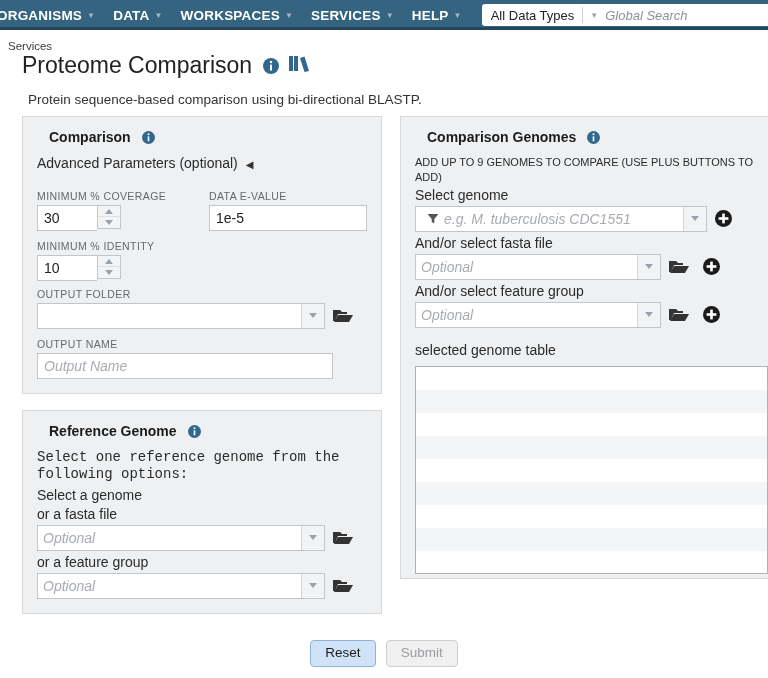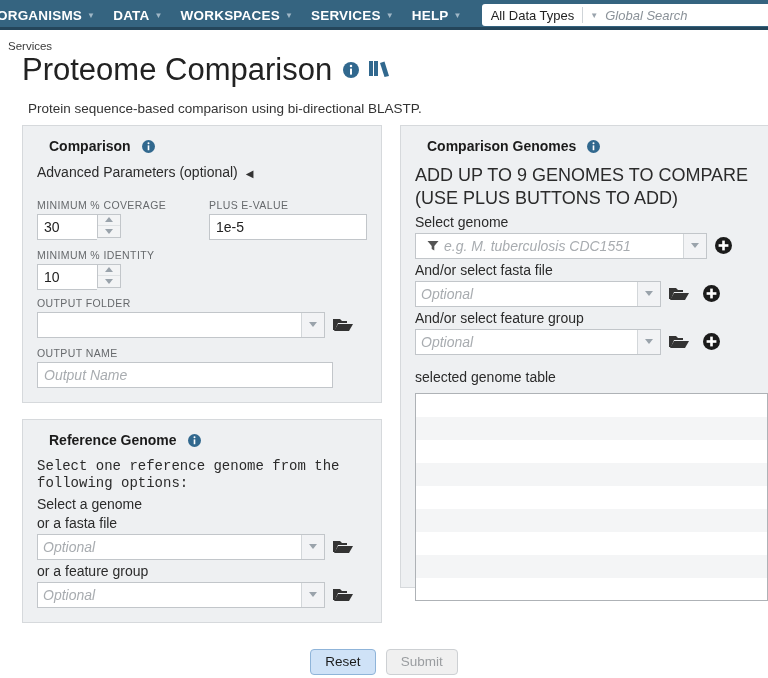--- a/index.html
+++ b/index.html
@@ -101,21 +101,21 @@
     font-size: 11.5px;
     color: #3b3b3b;
     margin-bottom: 1px;
   }
   .title-row {
     display: flex;
     align-items: center;
     padding-left: 14px;
   }
   .page-title {
-    font-size: 31px;
+    font-size: 23px;
     color: #222222;
     line-height: 1.1;
   }
   .title-icons { display: flex; align-items: center; margin-left: 11px; gap: 10px; }
   .subtitle {
     font-size: 13.5px;
     color: #333333;
     padding-left: 20px;
     margin-top: 14px;
   }
@@ -156,21 +156,21 @@
     margin-bottom: 15px;
   }
   .panel-sub .tri-left {
     display: inline-block;
     margin-left: 4px;
     font-size: 10px;
     color: #333;
     cursor: pointer;
   }
   .caps-note {
-    font-size: 18px;
+    font-size: 11px;
     color: #2b2b2b;
     line-height: 1.3;
     margin-bottom: 3px;
   }
 
   .field-label {
     font-size: 10.5px;
     letter-spacing: .4px;
     color: #66696c;
     margin: 9px 0 3px 0;
@@ -397,21 +397,21 @@
               <div class="spin-btn">
                   <span class="tri-up"></span>
                 </div>
               <div class="spin-btn">
                   <span class="tri-dn"></span>
                 </div>
             </div>
           </div>
         </div>
         <div style="flex:1;">
-          <div class="field-label first">PLUS E-VALUE</div>
+          <div class="field-label first">DATA E-VALUE</div>
           <input class="txtbox" style="width: 100%;" type="text" value="1e-5">
         </div>
       </div>
 
       <div class="field-label">MINIMUM % IDENTITY</div>
       <div class="spinner">
         <input class="txtbox" type="text" value="10" style="">
         <div class="spin-btns">
           <div class="spin-btn">
               <span class="tri-up"></span>

